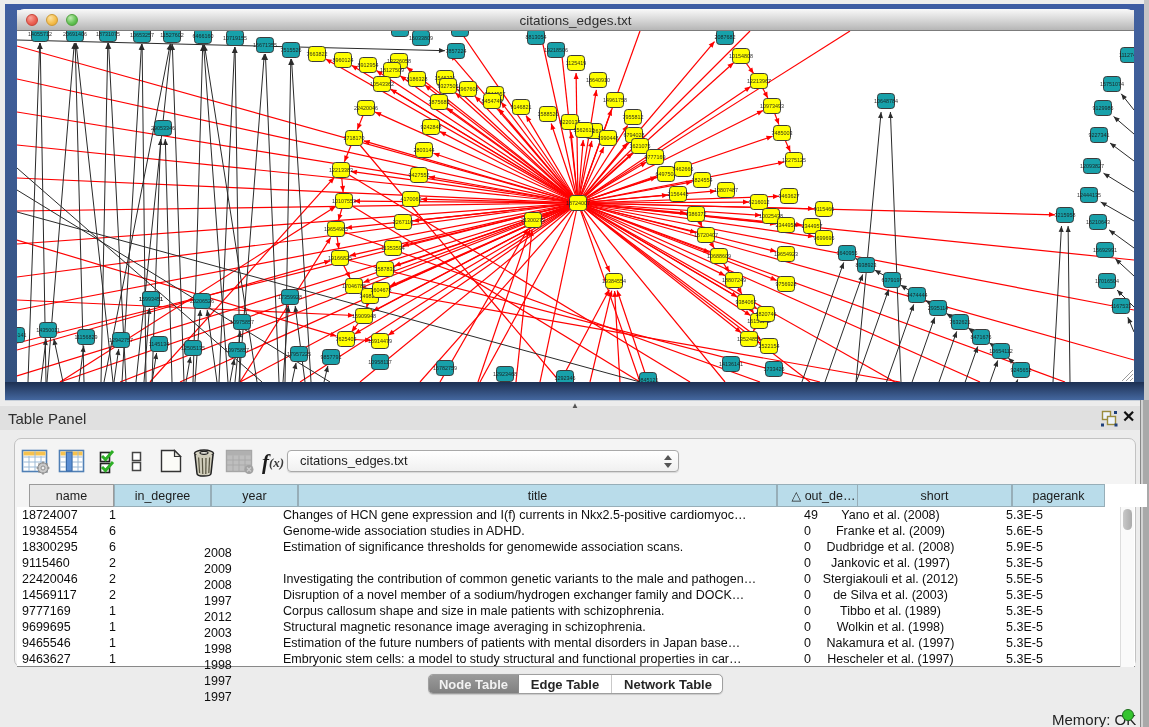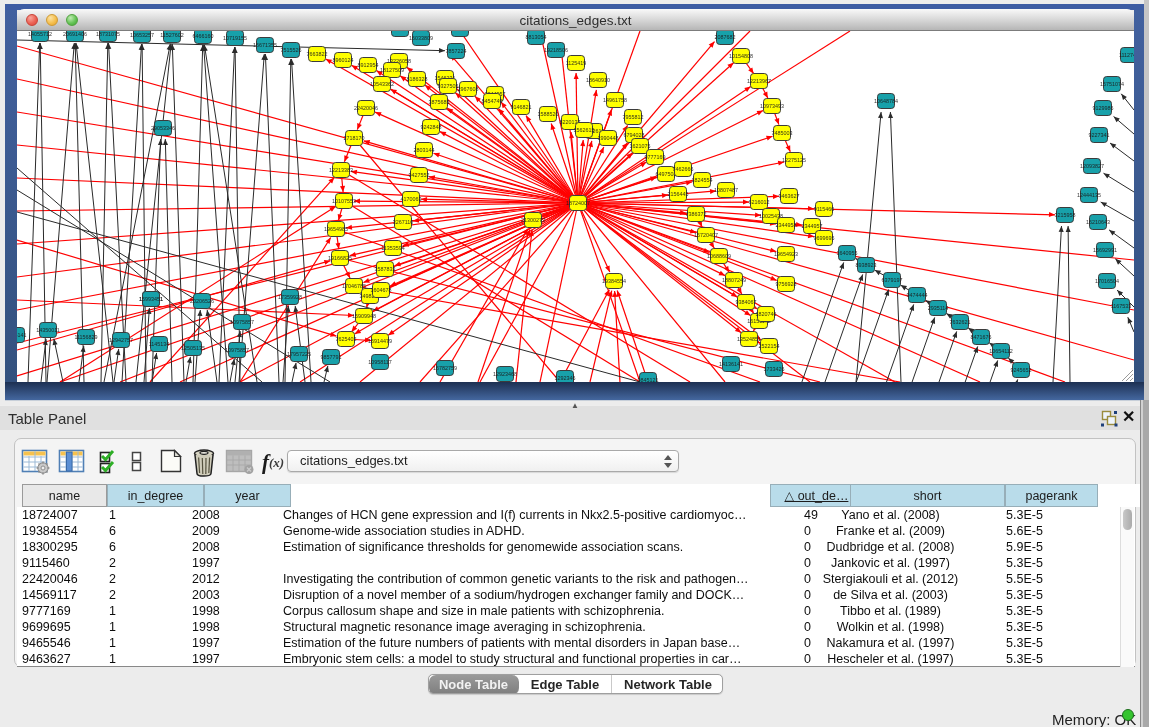--- a/index.html
+++ b/index.html
@@ -49,49 +49,49 @@
   border:1px solid #c2c2c2; border-radius:7px; }
 #icons { left:16px; top:444px; }
 #combo { left:287px; top:450px; width:392px; height:22px; background:linear-gradient(#ffffff,#f0f0f0);
   border:1px solid #a9a9a9; border-radius:4px; box-shadow:0 1px 1px rgba(0,0,0,0.12); }
 #combo-t { left:300px; top:453px; font-size:13px; color:#1d1d1d; }
 .ar { position:absolute; left:664px; width:0; height:0; border-left:4px solid transparent;
   border-right:4px solid transparent; }
 #ar-up { top:455px; border-bottom:5px solid #555; }
 #ar-dn { top:463px; border-top:5px solid #555; }
 
-#thead { left:22px; top:484px; width:1118px; height:23px; background:#fff; }
+#thead { left:29px; top:484px; width:1118px; height:23px; background:#fff; }
 .th { position:absolute; top:0; height:23px; background:#b9dcea; border:1px solid #97aeb8;
   font-size:12.5px; color:#1c1c1c; text-align:center;
   line-height:22px; }
 #tbody { left:17px; top:507px; width:1118px; height:160px; background:#fff;
   border-bottom:1px solid #888; }
 .trow { position:absolute; left:0; width:1118px; height:16px; font-size:12.5px;
   color:#0d0d0d; }
 .trow span { position:absolute; top:1px; white-space:nowrap; overflow:hidden; }
 .c-name { left:5px;  width:80px; }
 .c-ind  { left:92px; width:90px; }
-.c-year { left:175px; width:80px; }
+.c-year { left:187px; width:80px;margin-top:38px; }
 .c-title{ left:266px; width:480px; }
 .c-out  { left:755px; width:75px;margin-left:32px; }
 .c-short{ left:796px; width:155px; text-align:center; }
 .c-pr   { left:989px; width:90px; }
 #vscroll { left:1120px; top:507px; width:14px; height:160px; background:#fafafa;
   border-left:1px solid #ddd; }
 #vthumb { left:1122.5px; top:509px; width:9px; height:21px; background:linear-gradient(90deg,#c8c8c8,#ababab);
   border-radius:5px; }
 
 
 #tabs { left:428px; top:674px; width:295px; height:20px; border:1px solid #9f9f9f;
   border-radius:5px; background:#fff; overflow:hidden;
   box-shadow:0 0.5px 1px rgba(0,0,0,0.15); }
 .tab { position:absolute; top:0; height:20px; font-size:13px; font-weight:bold; line-height:19px;
   text-align:center; color:#262626; }
 #tab1 { left:0; width:90px; background:linear-gradient(#9a9a9a,#7d7d7d);
-  color:#f2f2f2; border-right:1px solid #8b8b8b;border-radius:7px; }
+  color:#f2f2f2; border-right:1px solid #8b8b8b; }
 #tab2 { left:91px; width:90px; }
 #tab3 { left:182px; width:113px; border-left:1px solid #c9c9c9; }
 
 #memory { left:1052px; top:711px; font-size:15px; color:#222; }
 #memdot { left:1122px; top:709px; width:12px; height:12px; border-radius:50%;
   background:#35c42f; border:1px solid #1e6e1e; }
 #splitgrip { left:571px; top:401px; font-size:8px; color:#555; }
 </style></head>
 <body>
 <div id="page">
@@ -899,21 +899,22 @@
 </svg></div>
   <div class="abs" id="combo"></div>
   <div class="abs" id="combo-t">citations_edges.txt</div>
   <div class="ar" id="ar-up"></div>
   <div class="ar" id="ar-dn"></div>
 
   <div class="abs" id="thead">
     <span class="th" style="left:0px; width:85px; background:#e8e8e8; border-color:#9a9a9a;">name</span>
     <span class="th" style="left:85px; width:97px;">in_degree</span>
     <span class="th" style="left:182px; width:87px;">year</span>
-    <span class="th" style="left:748px; width:93px;text-decoration:underline;">△ out_de…</span>
+    <span class="th" style="left:269px; width:479px;">title</span>
+    <span class="th" style="left:748px; width:93px;">△ out_de…</span>
     <span class="th" style="left:828px; width:155px;">short</span>
     <span class="th" style="left:983px; width:93px;">pagerank</span>
   </div>
   <div class="abs" id="tbody">
 <div class="trow" style="top:0px">
 <span class="c-name">18724007</span>
         <span class="c-ind">1</span>
         <span class="c-year">2008</span>
         <span class="c-title">Changes of HCN gene expression and I(f) currents in Nkx2.5-positive cardiomyoc…</span>
         <span class="c-out">49</span>
@@ -943,21 +944,21 @@
         <span class="c-ind">2</span>
         <span class="c-year">1997</span>
         <span class="c-out">0</span>
         <span class="c-short">Jankovic et al. (1997)</span>
         <span class="c-pr">5.3E-5</span>
 </div>
 <div class="trow" style="top:64px">
 <span class="c-name">22420046</span>
         <span class="c-ind">2</span>
         <span class="c-year">2012</span>
-        <span class="c-title">Investigating the contribution of common genetic variants to the risk and pathogen…</span>
+        <span class="c-title">Investigating the contribution of common genetic variants to the male and pathogen…</span>
         <span class="c-out">0</span>
         <span class="c-short">Stergiakouli et al. (2012)</span>
         <span class="c-pr">5.5E-5</span>
 </div>
 <div class="trow" style="top:80px">
 <span class="c-name">14569117</span>
         <span class="c-ind">2</span>
         <span class="c-year">2003</span>
         <span class="c-title">Disruption of a novel member of a sodium/hydrogen exchanger family and DOCK…</span>
         <span class="c-out">0</span>

